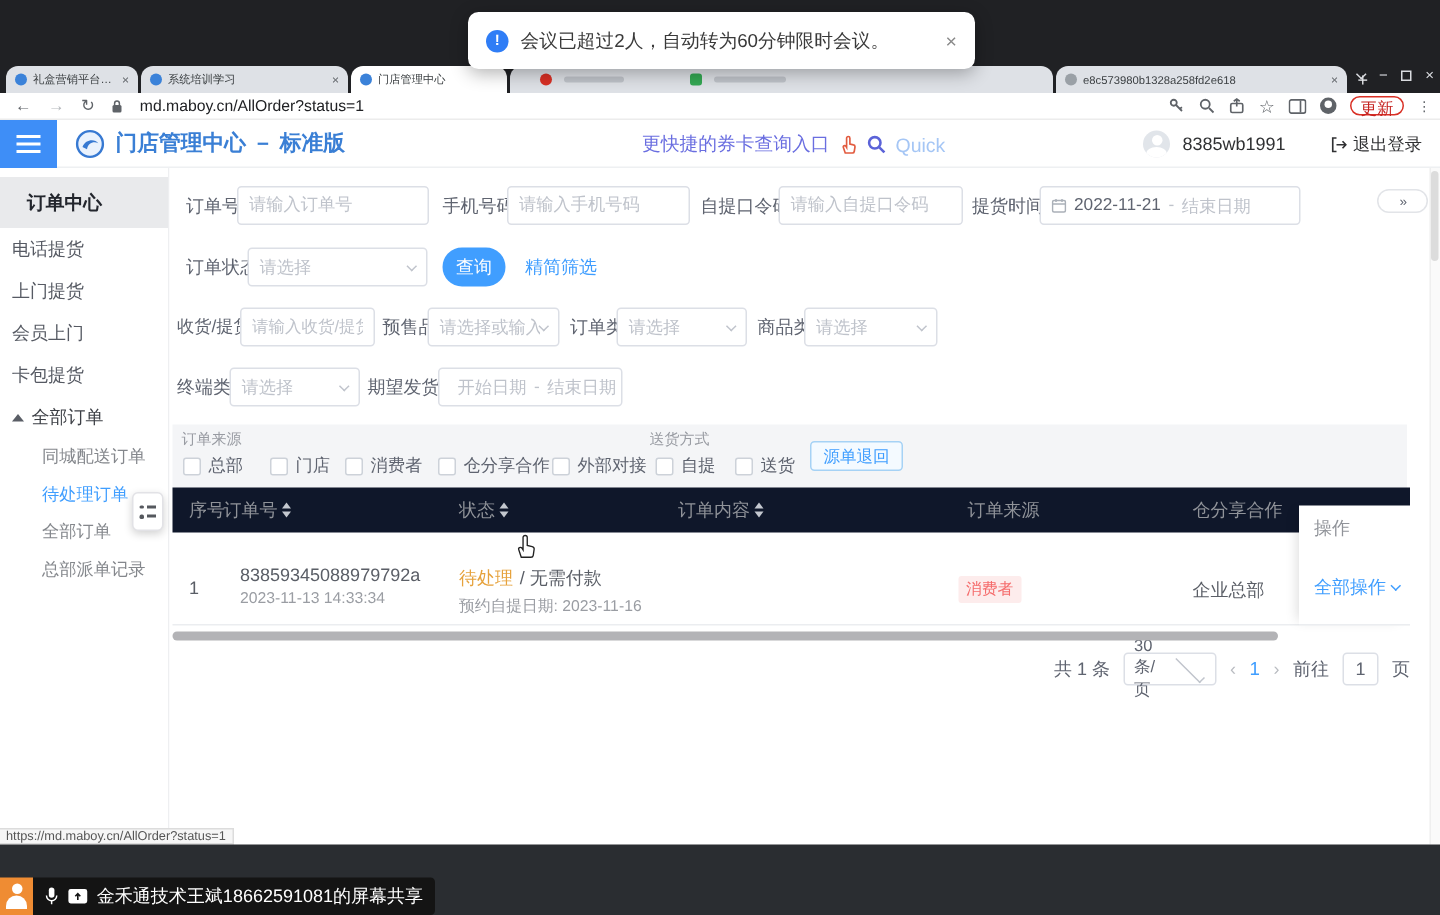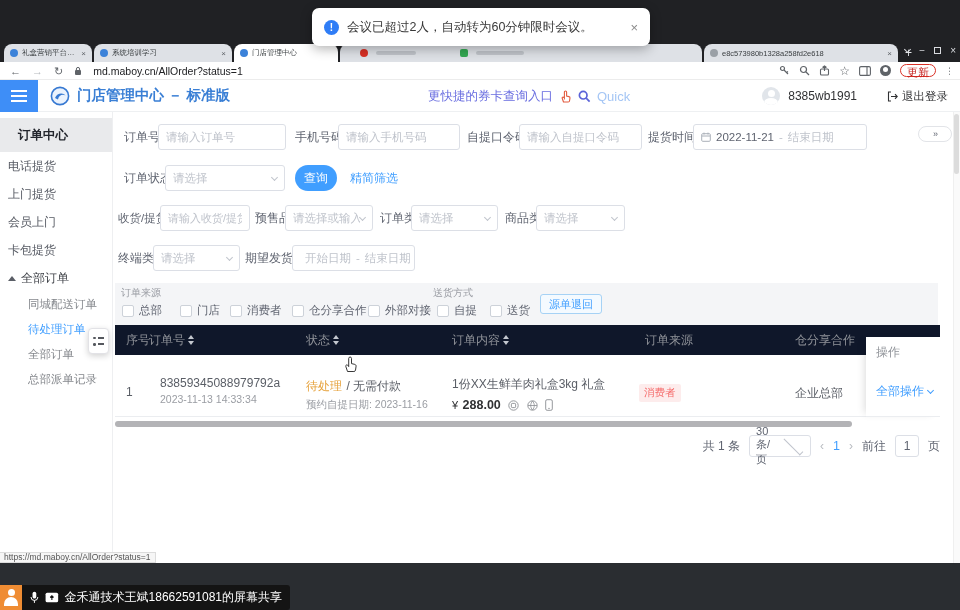--- a/index.html
+++ b/index.html
@@ -400,39 +400,20 @@
     <div class="trow">
       <span class="cell c-main" style="left:11px;top:18px;">1</span>
       <div class="cell" style="left:45px;top:9px;">
         <div class="c-main">83859345088979792a</div>
         <div class="c-sub">2023-11-13 14:33:34</div>
       </div>
       <div class="cell" style="left:191px;top:9px;">
         <div><span class="st-orange">待处理</span> <span class="c-main">/ 无需付款</span></div>
         <div class="c-sub">预约自提日期: 2023-11-16</div>
       </div>
-      <div class="cell" style="left:337px;top:9px;">
-        <div class="c-main">1份XX生鲜羊肉礼盒3kg 礼盒</div>
-        <div class="price" style="margin-top:2px;">
-          <span class="cur">¥</span>
-          <span class="num">288.00</span>
-          <svg class="mini-ic" width="11" height="11" viewBox="0 0 11 11">
-              <circle cx="5.5" cy="5.5" r="4.7" fill="none" stroke="#8a8d92" stroke-width="0.9"></circle>
-              <rect x="3.4" y="3.4" width="4.2" height="4.2" rx="0.8" fill="none" stroke="#8a8d92" stroke-width="0.9"></rect>
-            </svg>
-          <svg class="mini-ic" width="11" height="11" viewBox="0 0 11 11">
-              <circle cx="5.5" cy="5.5" r="4.7" fill="none" stroke="#8a8d92" stroke-width="0.9"></circle>
-              <path d="M1 5.5h9M5.5 1c-2.4 2.8-2.4 6.2 0 9 2.4-2.8 2.4-6.2 0-9z" fill="none" stroke="#8a8d92" stroke-width="0.8"></path>
-            </svg>
-          <svg class="mini-ic" width="8" height="12" viewBox="0 0 8 12">
-              <rect x="0.7" y="0.7" width="6.6" height="10.6" rx="1.4" fill="none" stroke="#8a8d92" stroke-width="0.9"></rect>
-              <circle cx="4" cy="9.4" r="0.7" fill="#8a8d92"></circle>
-            </svg>
-        </div>
-      </div>
       <span class="cell badge" style="left:524px;top:17px;">消费者</span>
       <span class="cell c-main" style="left:680px;top:18px;">企业总部</span>
     </div>
 
     <div class="opcol">
       <div class="ophead">操作</div>
       <div class="opcell">
         <span>全部操作</span>
         <span class="caret-b"></span>
       </div>

